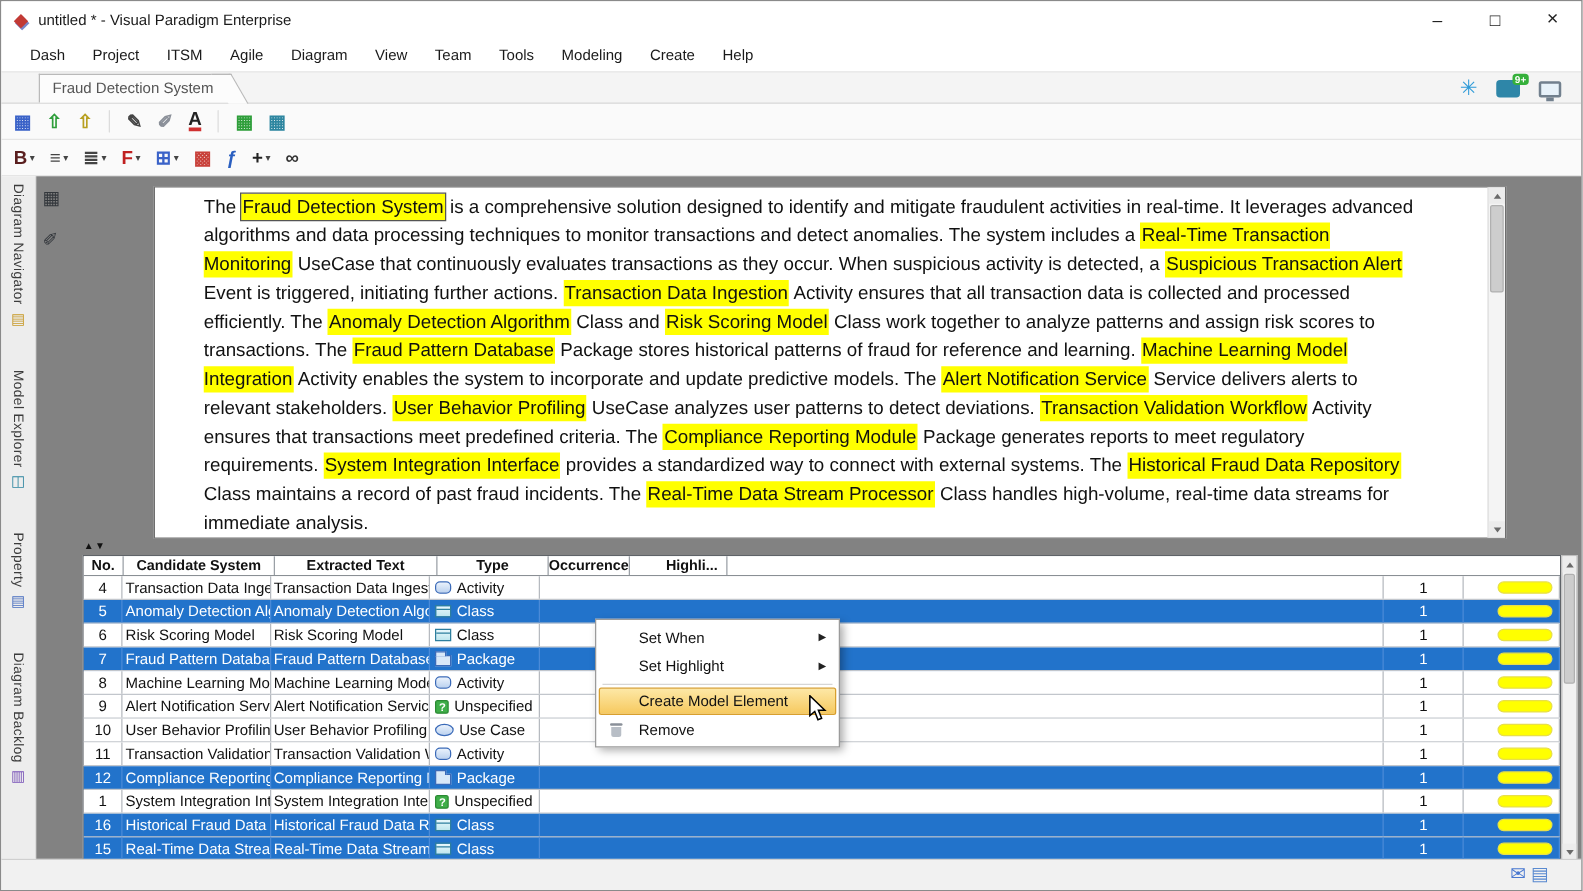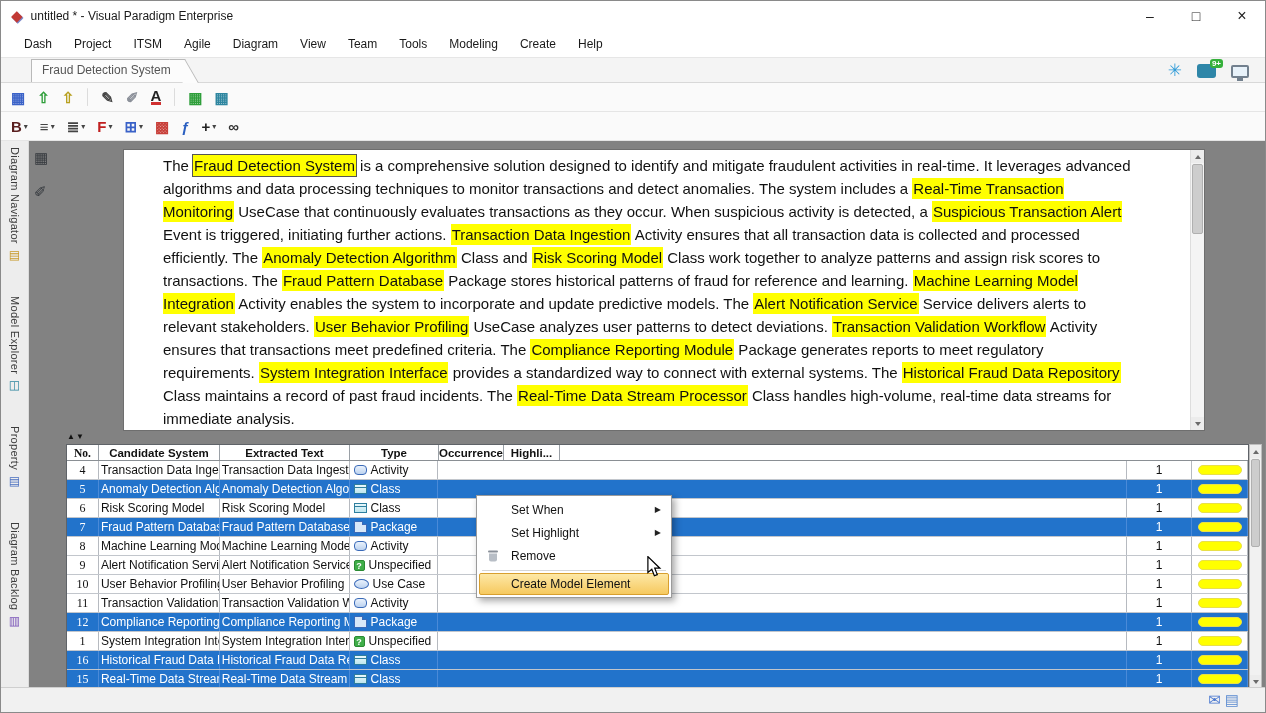--- a/index.html
+++ b/index.html
@@ -67,27 +67,27 @@
 
   
   .split-arrows { position:absolute; left:38px; top:291px; font-size:8px; color:#111; letter-spacing:1px; line-height:10px; }
 
   
   .candidate-table { position:absolute; left:37px; top:303px; width:1183px; background:#fff; border:1px solid #5f6368; font-size:12px; }
   .thead { display:flex; height:16px; border-bottom:1px solid #8a8f94; font-weight:bold; font-size:11.5px; color:#111; background:#fff; }
   .th { border-right:1px solid #9aa0a6; display:flex; align-items:center; justify-content:center; overflow:hidden; white-space:nowrap; }
   .trow { display:flex; height:19px; border-bottom:1px solid #c2c6cc; background:#fff; color:#111; }
   .td { border-right:1px solid #b6bac0; display:flex; align-items:center; overflow:hidden; white-space:nowrap; padding:0 2px; }
-  .cls-no,.c-no { width:32px;font-family:Liberation Serif, serif; } .c-no { justify-content:center; }
+  .cls-no,.c-no { width:32px; } .c-no { justify-content:center; }
   .cls-cand,.c-cand { width:121px; }
   .cls-ext,.c-ext { width:130px; }
   .cls-type,.c-type { width:89px; }
   .cls-desc,.c-desc { width:690px; }
   .cls-occ,.c-occ { width:65px; } .c-occ { justify-content:center; }
-  .cls-hl,.c-hl { width:56px; } .c-hl { justify-content:center; }
+  .cls-hl,.c-hl { width:56px;margin-left:22px; } .c-hl { justify-content:center; }
   .trow.selected { background:#2273cb; color:#fff; }
   .trow.selected .td { border-right-color:#4a8ad8; }
   .swatch { width:44px; height:10px; background:#ffff00; border-radius:5px; border:1px solid #e8df49; }
   .ticon { margin:0 4px 0 2px; flex:0 0 auto; display:inline-block; }
   .type-activity { width:13px; height:10px; border:1px solid #3a6ab8; border-radius:4px; background:linear-gradient(#eaf2fc,#bcd2ef); }
   .type-class { width:13px; height:10px; border:1px solid #2e7f9e; background:linear-gradient(#e8f8fc,#bfe6ee); position:relative; }
   .type-class::after { content:""; position:absolute; left:0; right:0; top:2px; border-top:1px solid #2e7f9e; }
   .type-package { width:13px; height:9px; border:1px solid #3a6ab8; background:#d8e8f8; position:relative; margin-top:3px; }
   .type-package::before { content:""; position:absolute; top:-4px; left:-1px; width:7px; height:3px; background:#d8e8f8; border:1px solid #3a6ab8; border-bottom:none; }
   .type-unspecified { width:11px; height:11px; background:#3fae49; border:1px solid #2a8a33; border-radius:2px; color:#fff; font-size:9px; font-weight:bold; text-align:center; line-height:10px; }
@@ -527,29 +527,29 @@
               <span class="ctx-label">Set When</span>
               <span class="ctx-arrow" data-name="submenu-arrow-icon">▶</span>
             </div>
 
             <div class="ctx-item has-sub" data-name="context-menu-item">
               <span class="ctx-icon" data-name="menu-item-icon"></span>
               <span class="ctx-label">Set Highlight</span>
               <span class="ctx-arrow" data-name="submenu-arrow-icon">▶</span>
             </div>
 
+            <div class="ctx-item hot sep-before" data-name="context-menu-item">
+              <span class="ctx-icon" data-name="menu-item-icon"></span>
+              <span class="ctx-label">Create Model Element</span>
+
+            </div>
+
             <div class="ctx-item" data-name="context-menu-item">
               <span class="ctx-icon icon-trash-icon" data-name="trash-icon"></span>
               <span class="ctx-label">Remove</span>
-
-            </div>
-
-            <div class="ctx-item hot sep-before" data-name="context-menu-item">
-              <span class="ctx-icon" data-name="menu-item-icon"></span>
-              <span class="ctx-label">Create Model Element</span>
 
             </div>
           </div>
       </div>
 
       <div class="cursor" data-name="mouse-cursor">
         <svg width="16" height="22" viewBox="0 0 12 18">
           <path d="M1 0.5 L1 13.5 L4.2 10.8 L6.3 16.2 L8.7 15.2 L6.6 10 L10.8 10 Z" fill="#ffffff" stroke="#000000" stroke-width="1"></path>
         </svg>
       </div>

